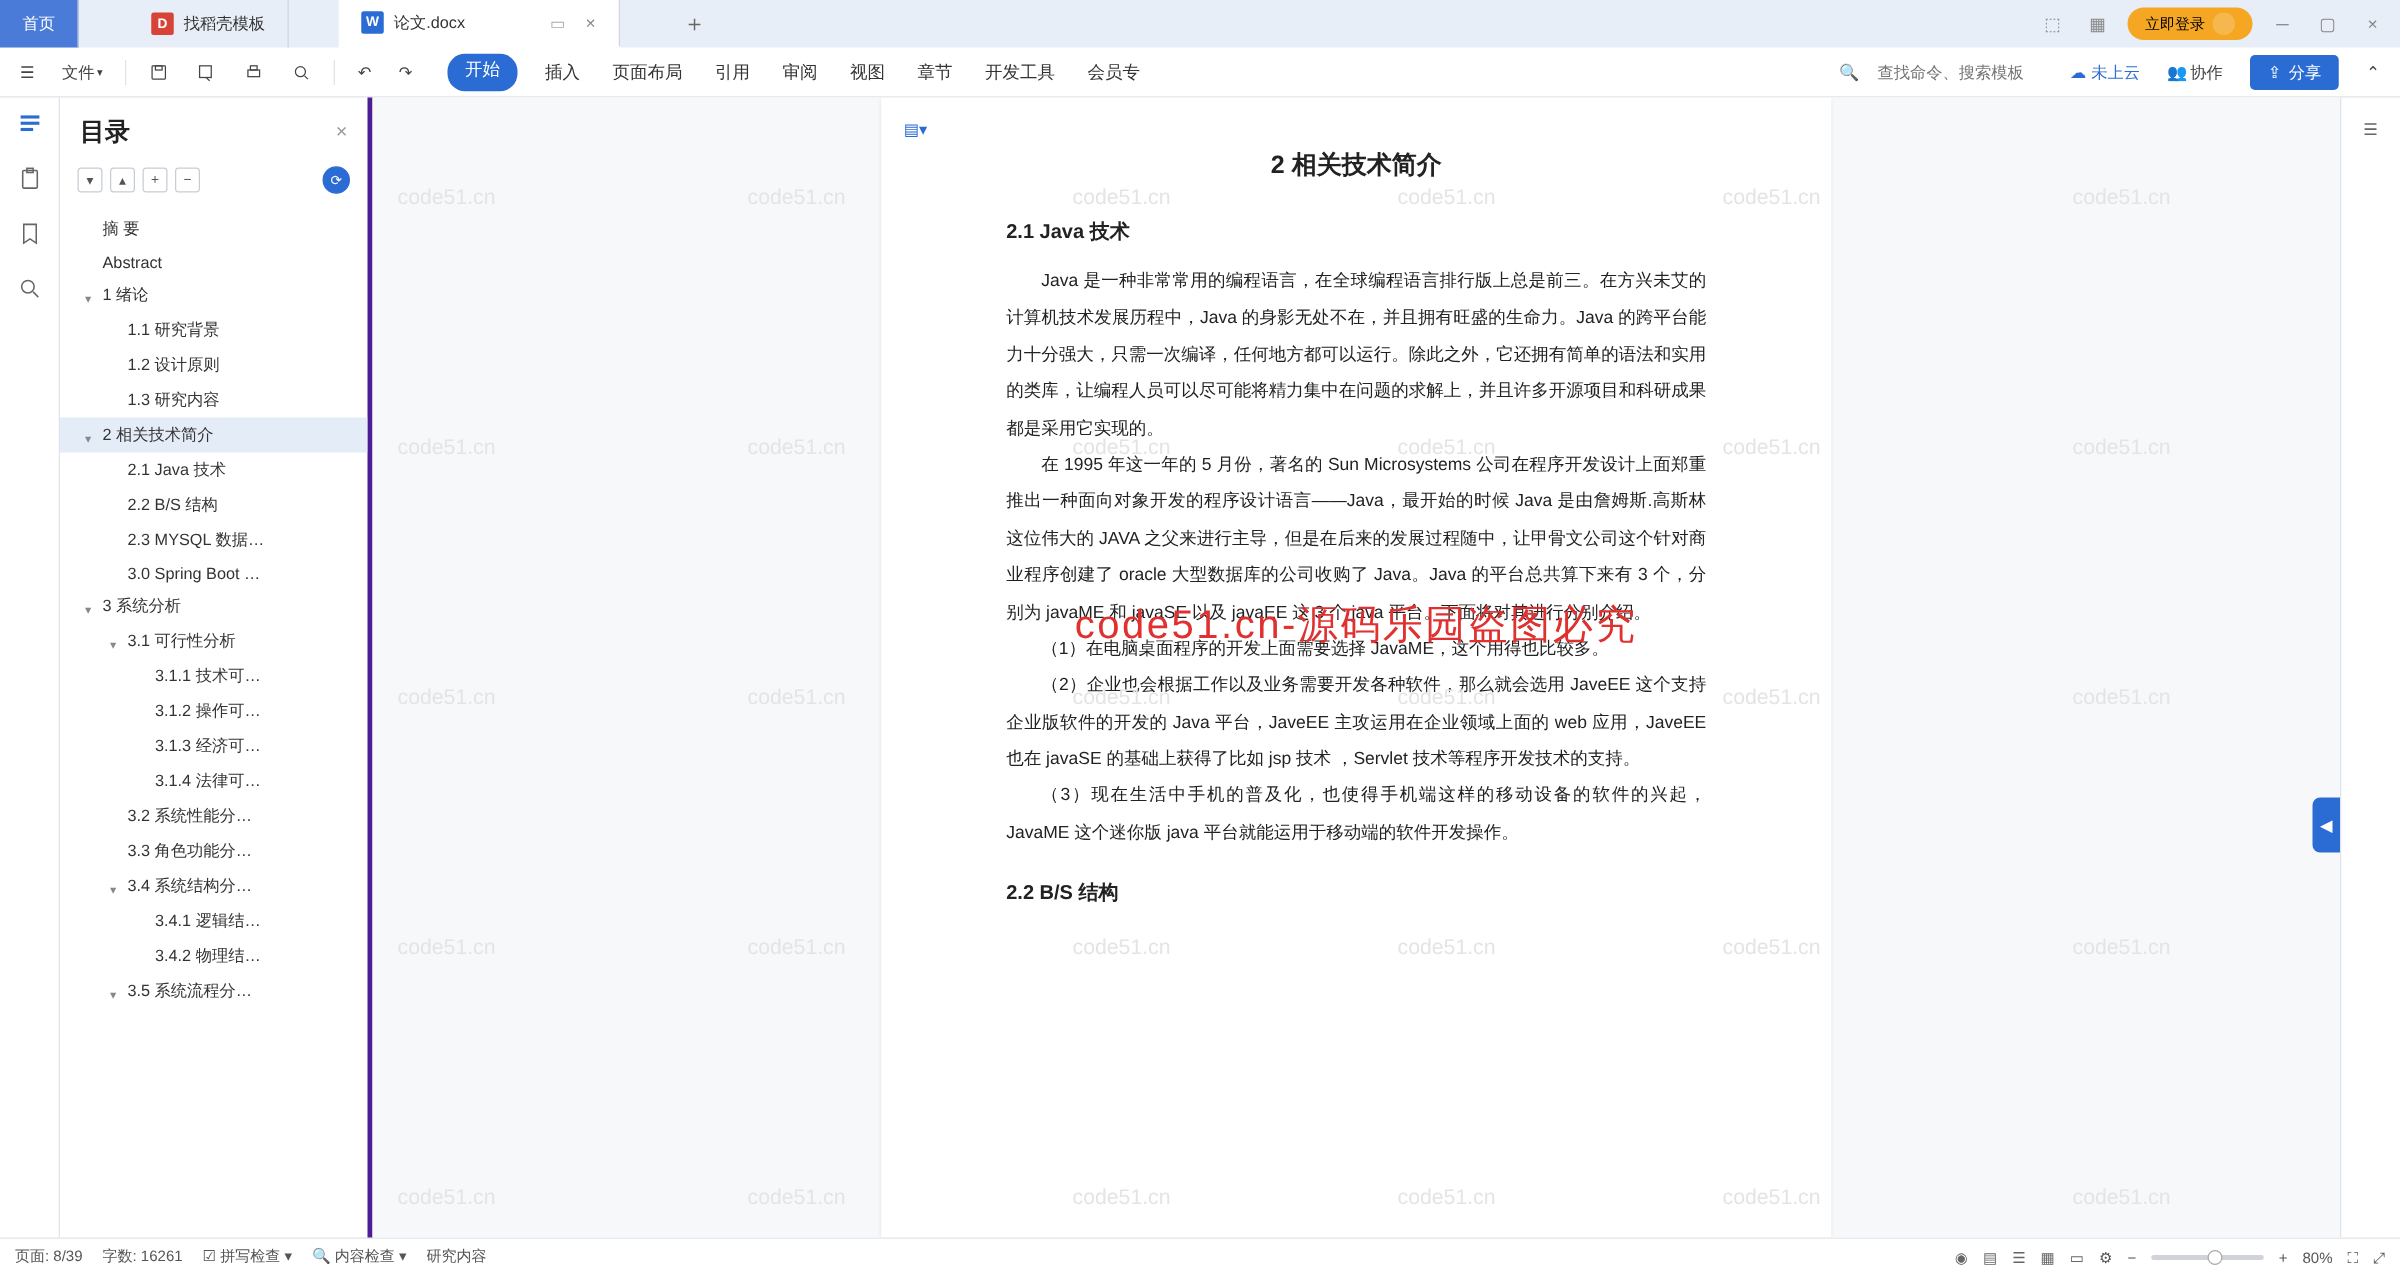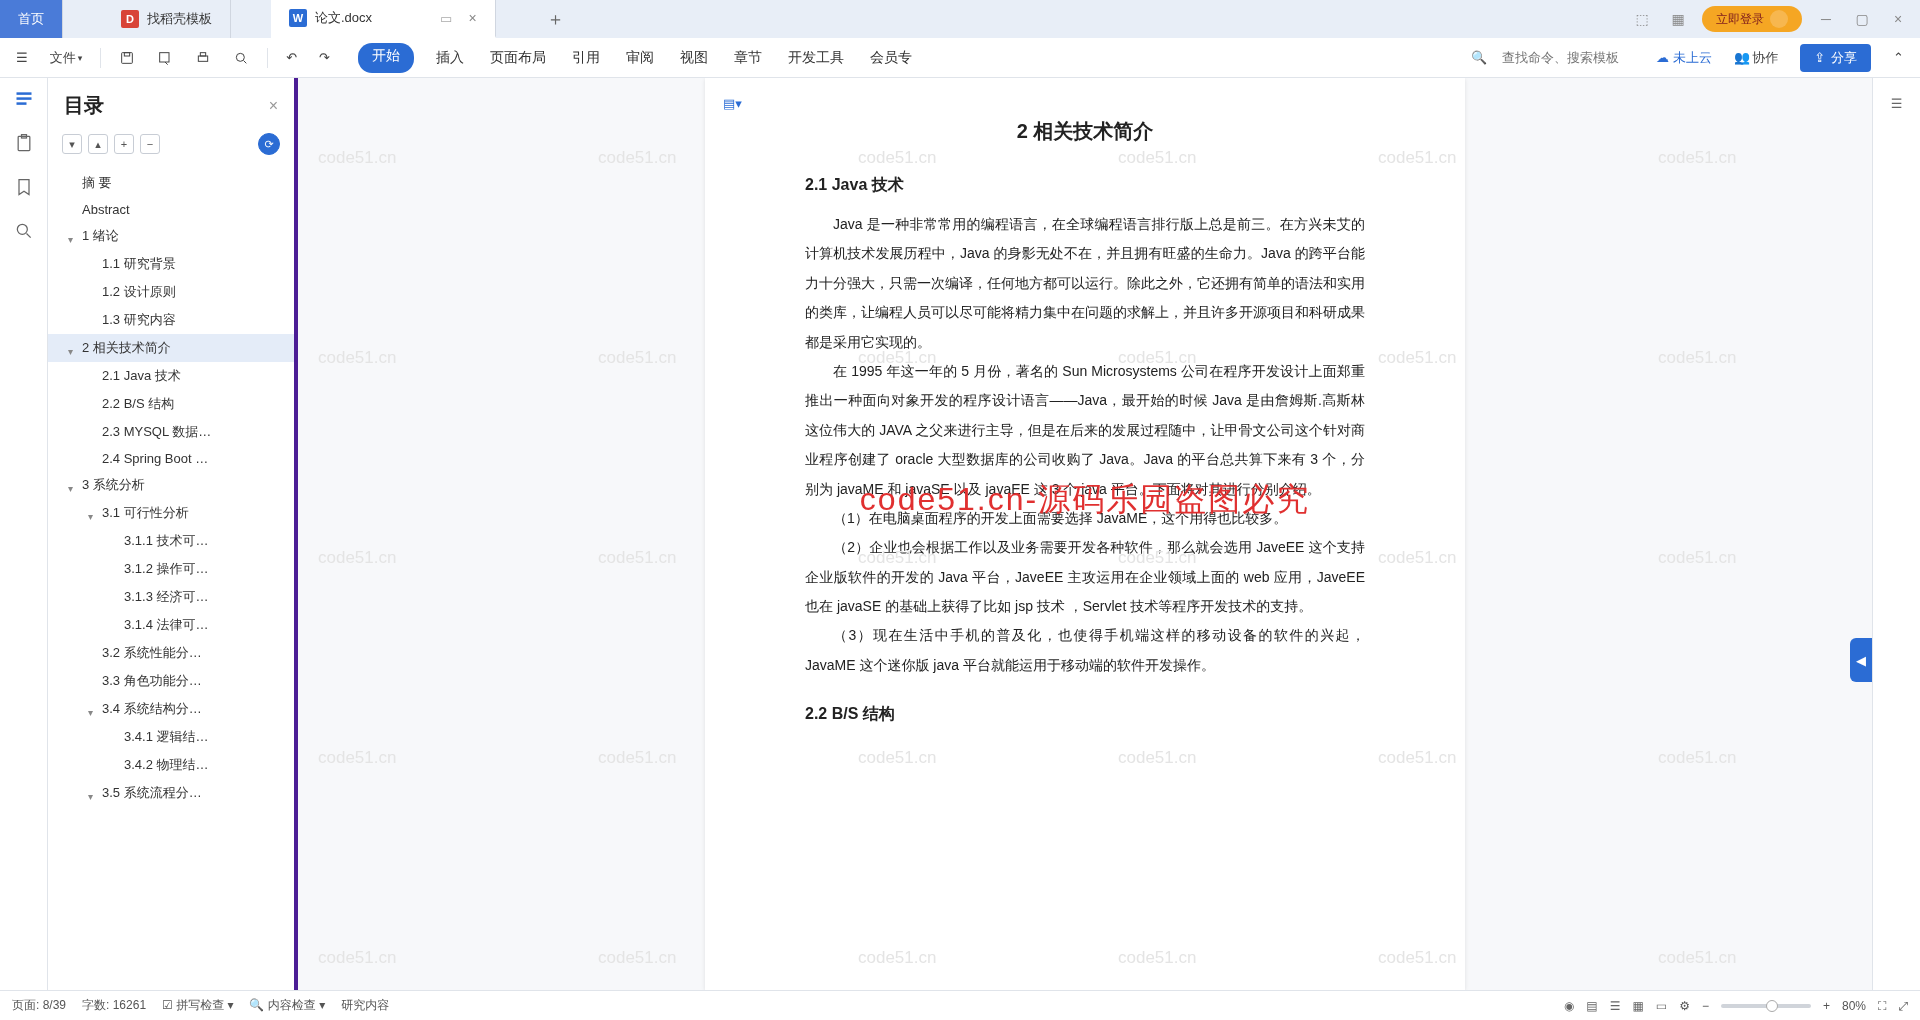--- a/index.html
+++ b/index.html
@@ -9,21 +9,21 @@
 .tab-bar { height: 38px; background: #e8eef7; display: flex; align-items: stretch; gap: 40px; }
 .tab { display: flex; align-items: center; padding: 0 18px; gap: 8px; border-right: 1px solid #d0d6e0; cursor: pointer; position: relative; }
 .tab-home { background: #4a7bd8; color: #fff; font-weight: 500; }
 .tab-doc-active { background: #fff; border-bottom: 2px solid #fff; }
 .tab-icon { width: 18px; height: 18px; display: inline-flex; align-items: center; justify-content: center; }
 .tab-icon-d { background: #d84337; color: #fff; font-size: 11px; font-weight: bold; border-radius: 2px; }
 .tab-icon-w { background: #2b6cd4; color: #fff; font-size: 11px; font-weight: bold; border-radius: 2px; }
 .tab-close { margin-left: 8px; color: #888; font-size: 14px; }
 .tab-add { width: 40px; display: flex; align-items: center; justify-content: center; color: #666; font-size: 18px; }
 .tab-bar-right { margin-left: auto; display: flex; align-items: center; gap: 12px; padding-right: 10px; }
-.login-btn { background: #f5a623; color: #7f1d1d; padding: 4px 14px; border-radius: 14px; display: flex; align-items: center; gap: 6px; font-size: 12px; }
+.login-btn { background: #f5a623; color: #000000; padding: 4px 14px; border-radius: 14px; display: flex; align-items: center; gap: 6px; font-size: 12px; }
 .avatar-circle { width: 18px; height: 18px; background: #fff3; border-radius: 50%; display: inline-block; }
 .win-btn { width: 24px; color: #888; font-size: 14px; text-align: center; }
 
 
 .ribbon { height: 40px; border-bottom: 1px solid #e0e4ea; display: flex; align-items: center; padding: 0 8px; gap: 6px; }
 .rib-btn { padding: 4px 8px; color: #444; font-size: 13px; display: flex; align-items: center; gap: 2px; }
 .rib-sep { width: 1px; height: 20px; background: #e0e4ea; margin: 0 4px; }
 .rib-tabs { display: flex; gap: 18px; margin-left: 14px; }
 .rib-tab { color: #333; font-size: 14px; padding: 6px 4px; }
 .rib-tab-active { background: #2b6cd4; color: #fff; padding: 4px 14px; border-radius: 14px; }
@@ -240,21 +240,21 @@
         <div class="ol-item ol-l2">
           <span class="ol-caret"></span>
           <span>2.2 B/S 结构</span>
         </div>
         <div class="ol-item ol-l2">
           <span class="ol-caret"></span>
           <span>2.3 MYSQL 数据…</span>
         </div>
         <div class="ol-item ol-l2">
           <span class="ol-caret"></span>
-          <span>2.4 Spring Boot …</span>
+          <span>3.0 Spring Boot …</span>
         </div>
         <div class="ol-item ol-l1">
           <span class="ol-caret">▾</span>
           <span>3  系统分析</span>
         </div>
         <div class="ol-item ol-l2">
           <span class="ol-caret">▾</span>
           <span>3.1 可行性分析</span>
         </div>
         <div class="ol-item ol-l3">

